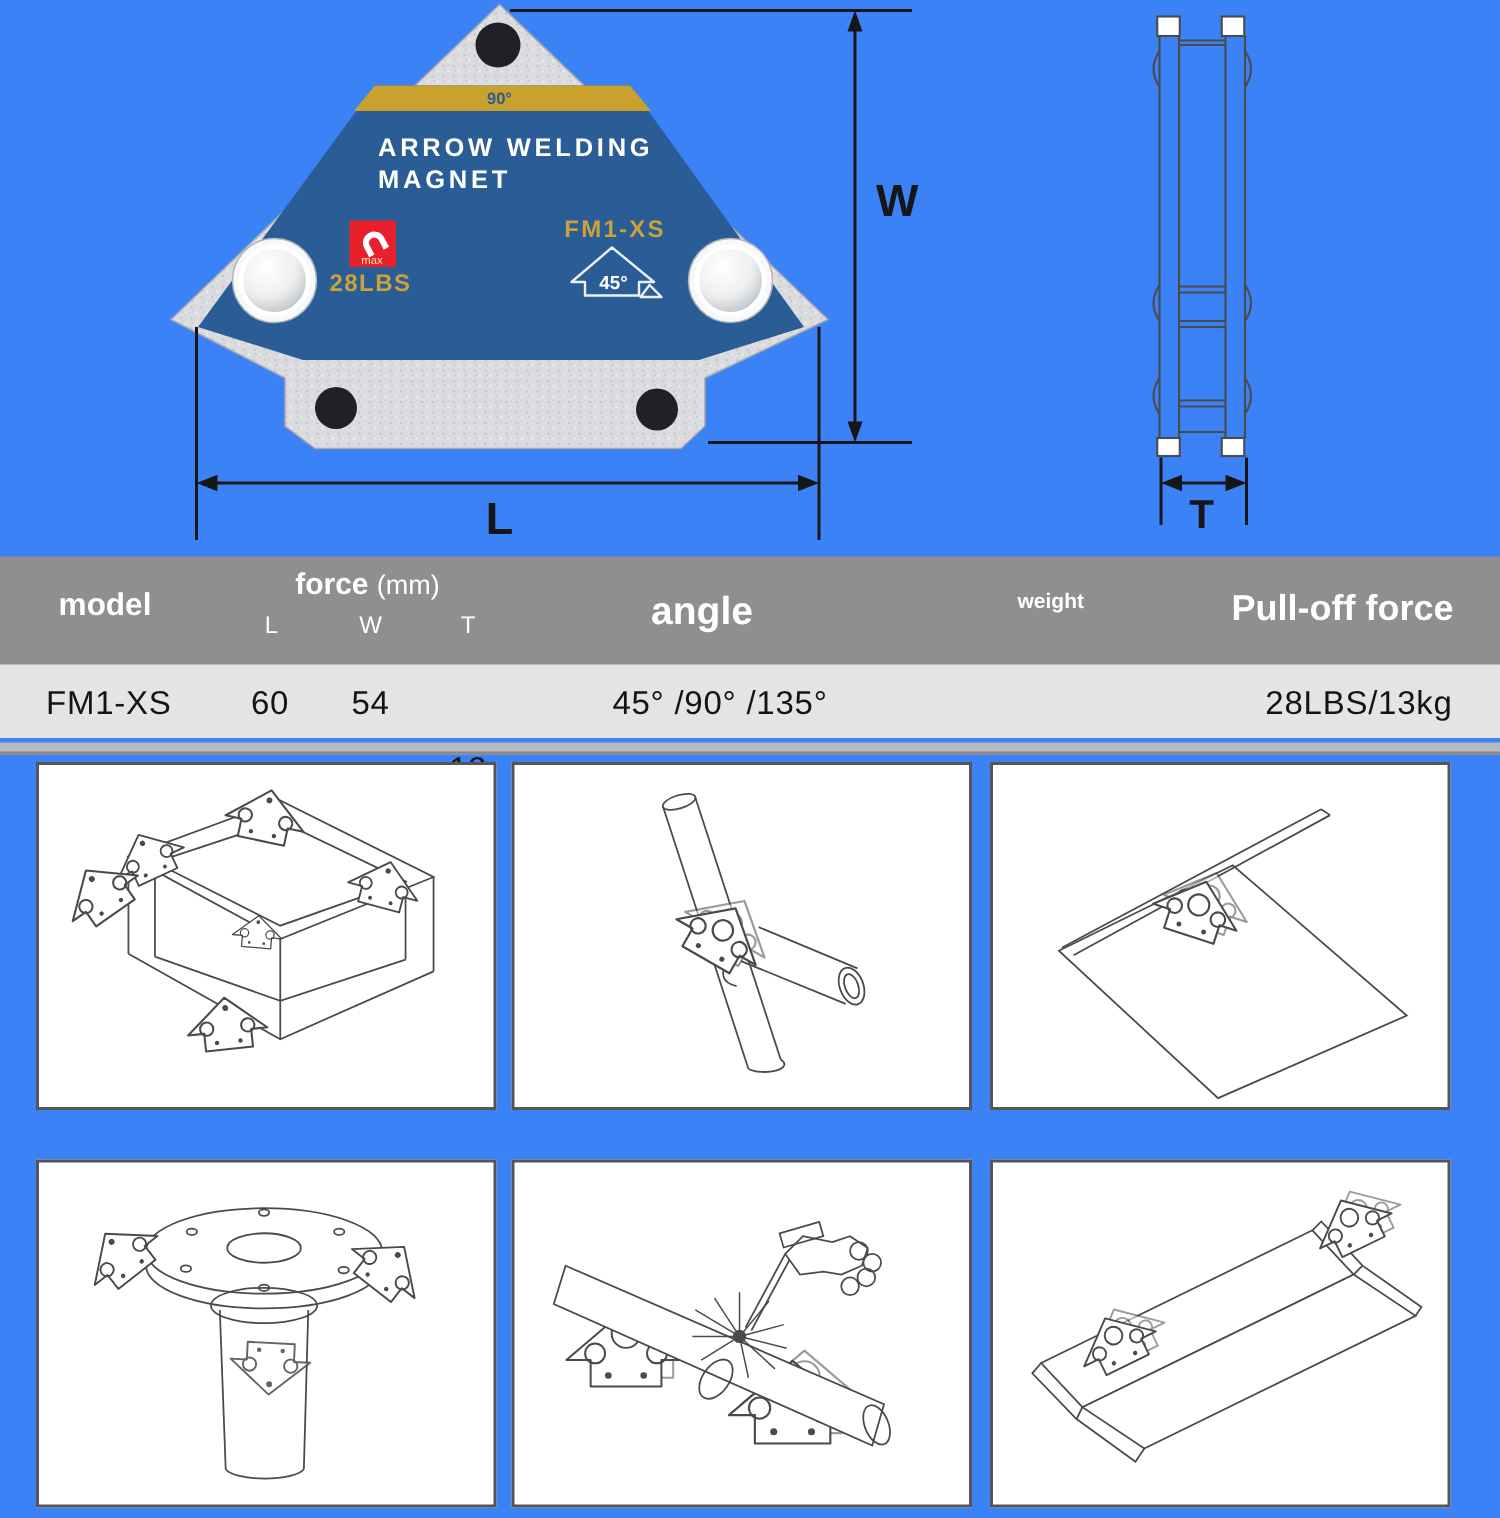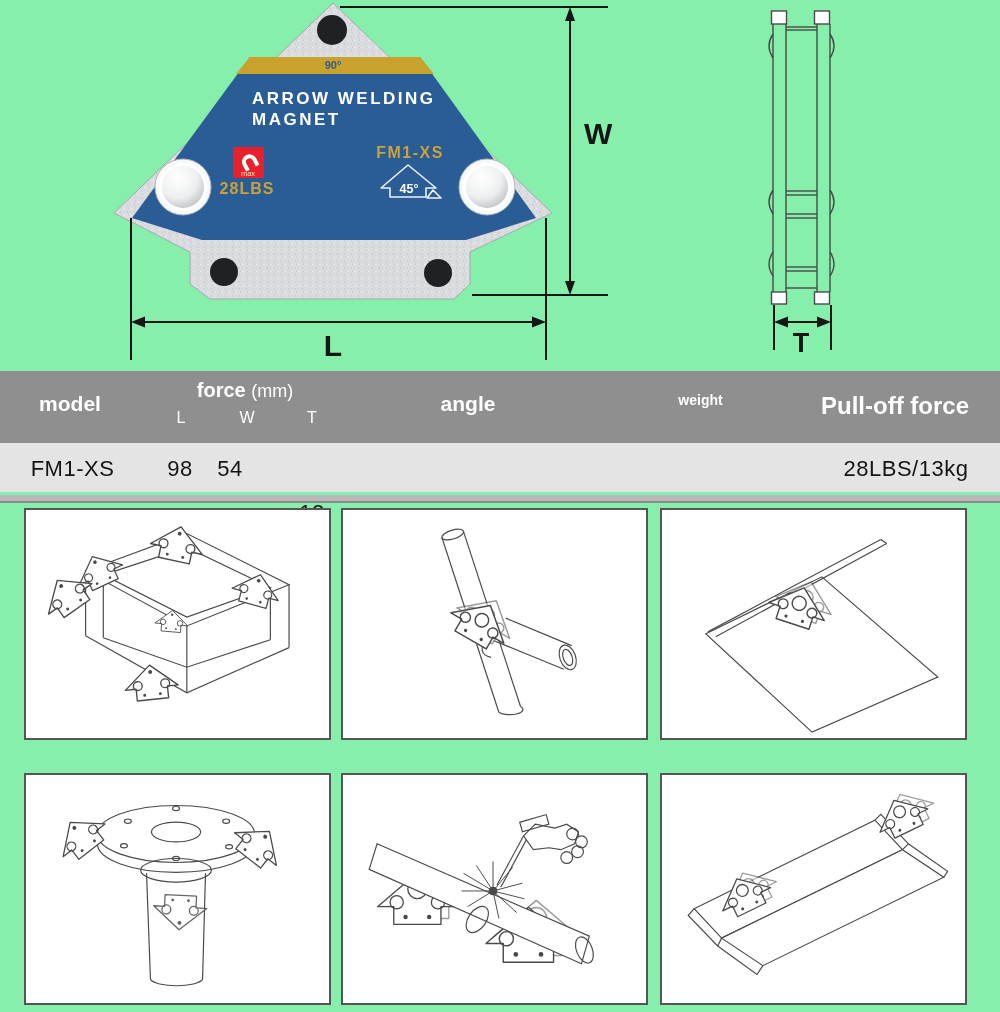--- a/index.html
+++ b/index.html
@@ -1,36 +1,36 @@
 <!DOCTYPE html>
 <html><head>
 <meta charset="utf-8">
 <style>
   html,body{margin:0;padding:0;background:#fff;}
-  .page{position:relative;width:1000px;height:1012px;background:#86efac;overflow:hidden;
+  .page{position:relative;width:1000px;height:1012px;background:#3b82f6;overflow:hidden;
         font-family:"Liberation Sans",sans-serif;}
   .hero-svg{position:absolute;top:0;left:0;}
   svg text{font-family:"Liberation Sans",sans-serif;}
 
   
   .tbl-header{position:absolute;top:371px;left:0;width:1000px;height:78px;background:#8f8f8f;color:#fff;}
   .tbl-header .cell{position:absolute;text-align:center;}
   .h-model{left:30px;top:21px;font-size:21px;font-weight:bold;width:80px;}
   .h-size{left:170px;top:8px;width:150px;font-size:20px;font-weight:bold;}
   .h-size .unit{font-weight:normal;font-size:18px;}
   .h-sub{top:38px;width:22px;font-size:16px;font-weight:normal;}
   .h-sub-l{left:170px;} .h-sub-w{left:236px;} .h-sub-t{left:301px;}
-  .h-angle{left:388px;top:21px;width:160px;font-size:21px;font-weight:bold;}
+  .h-angle{left:388px;top:21px;width:160px;font-size:26px;font-weight:bold;}
   .h-weight{left:618px;top:21px;width:165px;font-size:14px;font-weight:bold;}
   .h-pull{left:795px;top:21px;width:200px;font-size:24px;font-weight:bold;}
 
   .tbl-row{position:absolute;top:443px;left:0;width:1000px;height:49px;background:#e4e4e4;color:#141414;}
   .tbl-row .cell{position:absolute;top:13px;text-align:center;font-size:22px;letter-spacing:0.5px;}
   .c-model{left:25px;width:95px;}
-  .c-l{left:160px;width:40px;} .c-w{left:210px;width:40px;} .c-t{left:292px;width:40px;margin-top:44px;}
+  .c-l{left:160px;width:40px;} .c-w{left:227px;width:40px;} .c-t{left:292px;width:40px;margin-top:44px;}
   .c-angle{left:375px;width:210px;}
   .c-weight{left:595px;width:212px;}
   .c-pull{left:800px;width:212px;}
   .tbl-strip{position:absolute;top:495px;left:0;width:1000px;height:6px;background:#b9b9b9;border-bottom:2px solid #8a8a8a;}
 
   
   .thumb{position:absolute;width:307px;height:232px;background:#fff;border:2px solid #555;box-sizing:border-box;}
   .r1{top:508px;} .r2{top:773px;}
   .cA{left:24px;} .cB{left:341px;} .cC{left:660px;}
   .thumb svg{display:block;width:100%;height:100%;}
@@ -158,23 +158,24 @@
     <div class="cell h-sub h-sub-l">L</div>
     <div class="cell h-sub h-sub-w">W</div>
     <div class="cell h-sub h-sub-t">T</div>
     <div class="cell h-angle">angle</div>
     <div class="cell h-weight">weight</div>
     <div class="cell h-pull">Pull-off force</div>
   </div>
 
   <div class="tbl-row">
     <div class="cell c-model">FM1-XS</div>
-    <div class="cell c-l">98</div>
+    <div class="cell c-l">60</div>
     <div class="cell c-w">54</div>
     <div class="cell c-t">12</div>
+    <div class="cell c-angle">45° /90° /135°</div>
     <div class="cell c-pull">28LBS/13kg</div>
   </div>
   <div class="tbl-strip"></div>
 
   <div class="thumb r1 cA">
     <svg viewBox="0 0 307 232">
       <defs>
         <g id="mg1" stroke="#4a4a4a" stroke-width="1.4" stroke-linejoin="round">
           <polygon points="30,1 57,24 46,24 46,36 14,36 14,24 3,24" fill="#fff"></polygon>
           <circle cx="16" cy="21" r="4.5" fill="none"></circle>

